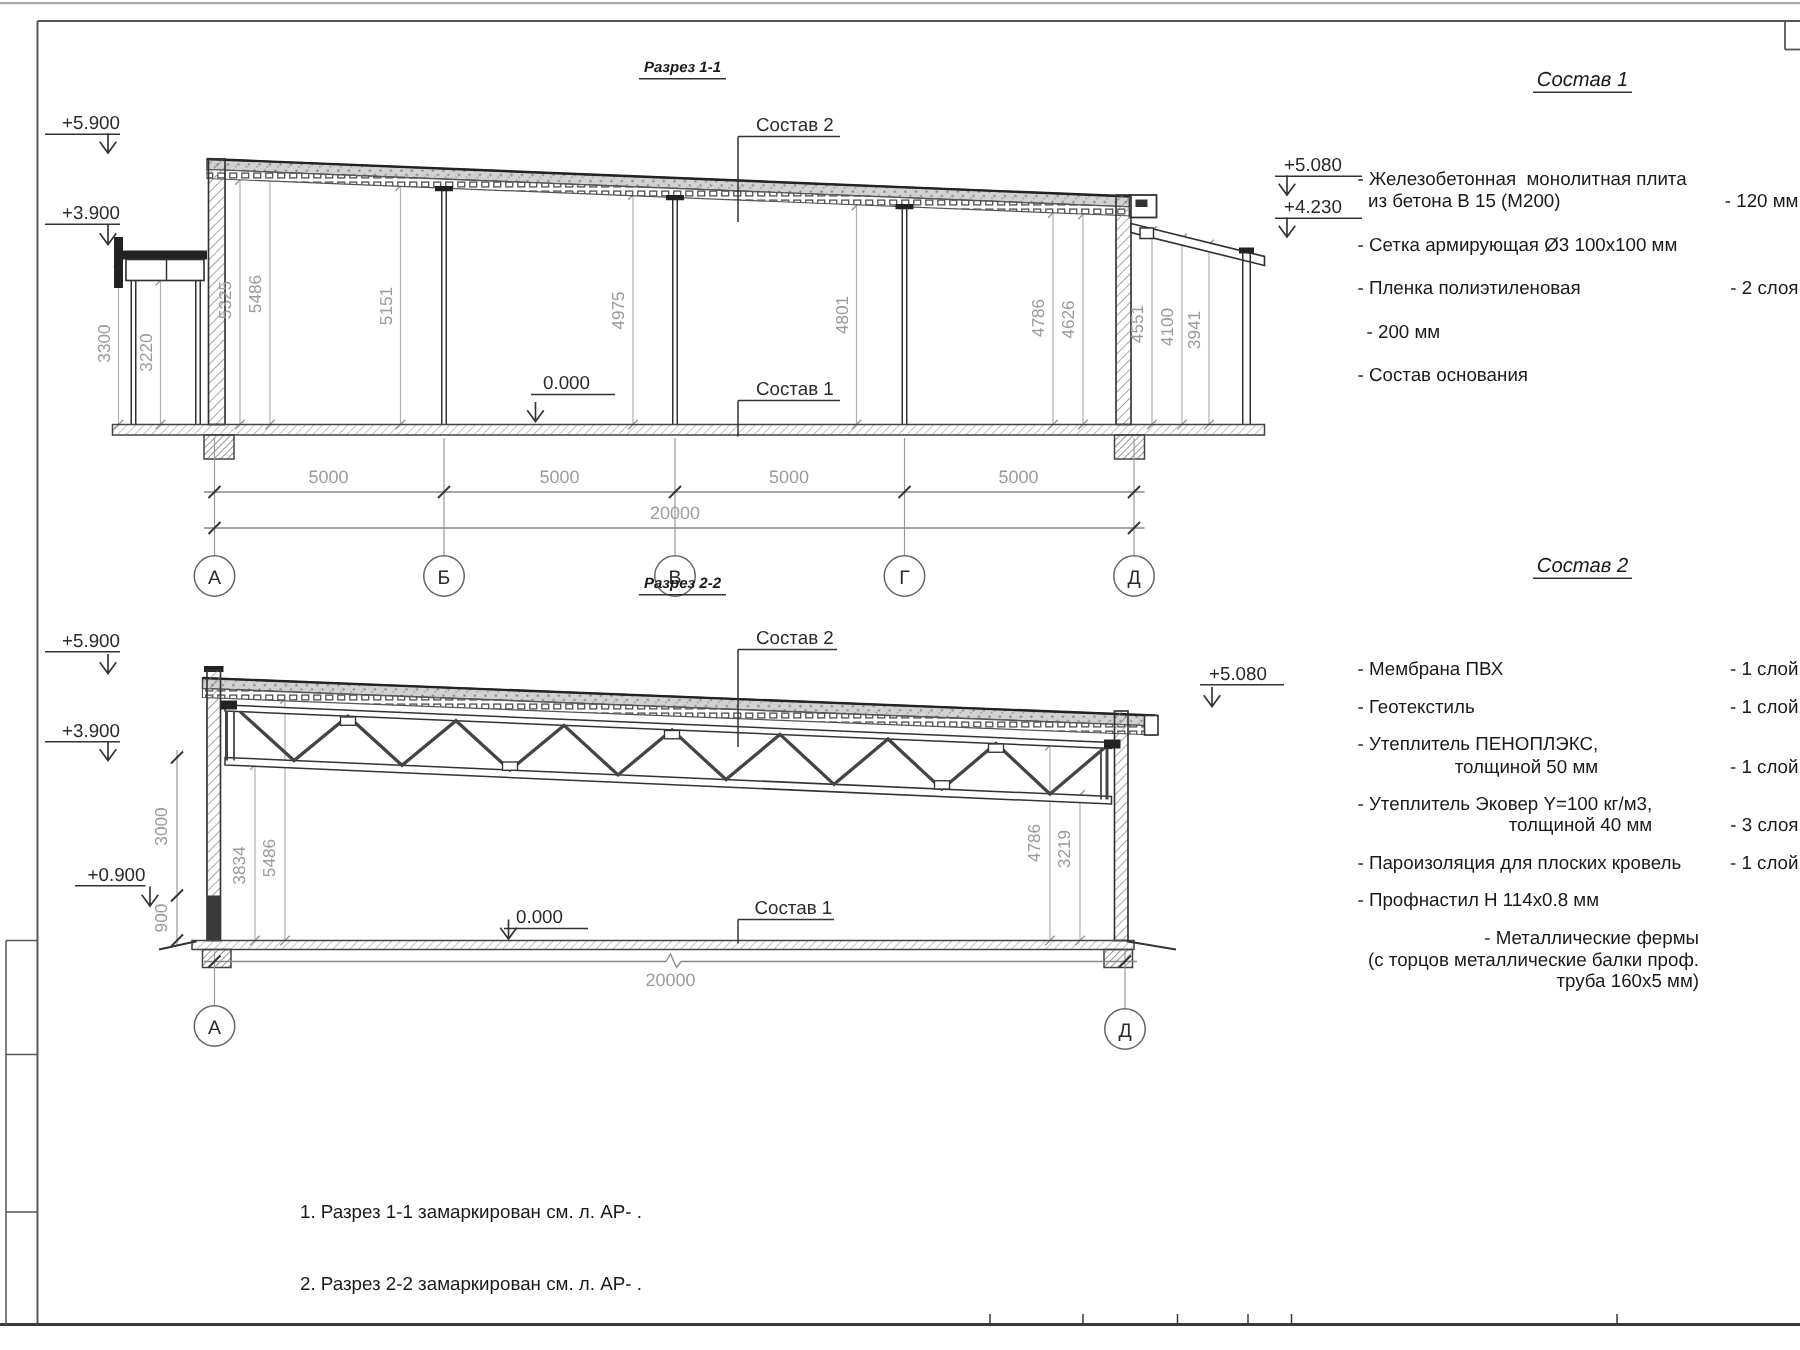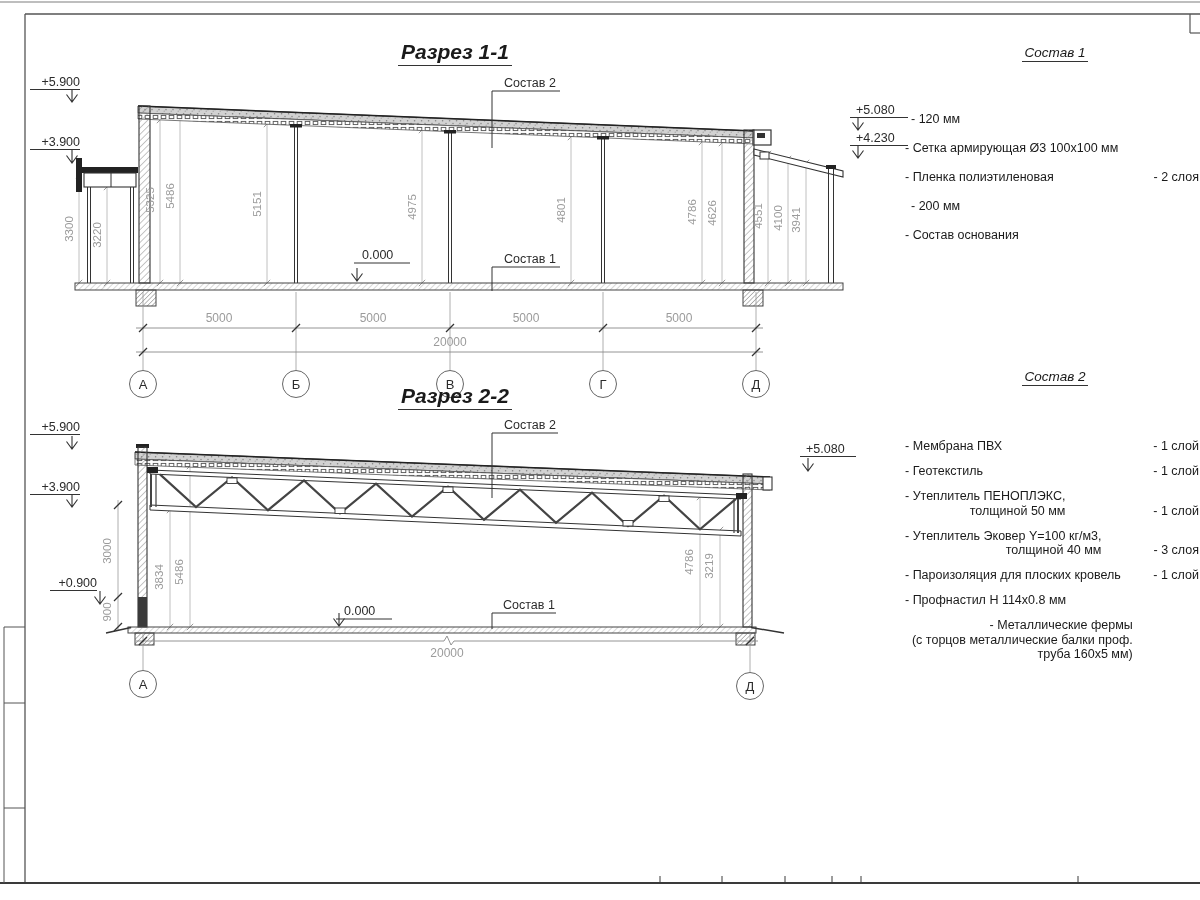--- a/index.html
+++ b/index.html
@@ -5,21 +5,21 @@
   html,body{margin:0;padding:0;background:#fff;}
   .sheet{position:relative;width:1200px;height:900px;background:#fff;overflow:hidden;
          font-family:"Liberation Sans","DejaVu Sans",sans-serif;color:#1a1a1a;}
   .abs{position:absolute;}
   svg{position:absolute;left:0;top:0;}
   svg text{font-family:"Liberation Sans","DejaVu Sans",sans-serif;}
   .dtx{fill:#9b9b9b;font-size:11.5px;}
   .dtx12{fill:#9b9b9b;font-size:12px;}
   .lbl{fill:#2b2b2b;font-size:12.5px;}
   .ax{fill:#2b2b2b;font-size:13px;}
-  .sec-title{font-style:italic;font-weight:700;font-size:21px;text-align:center;}
+  .sec-title{font-style:italic;font-weight:700;font-size:10px;text-align:center;}
   .sec-title span{display:inline-block;border-bottom:1.2px solid #333;padding:0 3px 1px 3px;}
   .sos-title{font-style:italic;font-size:13.5px;text-align:center;}
   .sos-title span{display:inline-block;border-bottom:1px solid #333;padding:0 3px 1px 3px;}
   .items{width:294px;font-size:12.5px;}
   .s1 .item{margin-bottom:14px;line-height:15px;}
   .s2 .item{margin-bottom:10.5px;line-height:14.5px;text-align:right;}
   .item{display:flex;justify-content:space-between;align-items:flex-end;}
   .item .nm{white-space:pre-wrap;}
   .item .val{white-space:nowrap;padding-left:6px;}
   .notes{font-size:12.5px;line-height:16px;white-space:pre-wrap;}
@@ -367,20 +367,22 @@
     </g>
   </g>
 </svg>
 
   <div class="abs sec-title" style="left:385px;top:40px;width:140px;"><span>Разрез 1-1</span></div>
   <div class="abs sec-title" style="left:385px;top:384px;width:140px;"><span>Разрез 2-2</span></div>
 
   <div class="abs sos-title" style="left:1005px;top:45px;width:100px;"><span>Состав 1</span></div>
   <div class="abs items s1" style="left:905px;top:112px;">
     <div class="item">
+        <span class="nm">- Железобетонная  монолитная плита
+  из бетона В 15 (М200)</span>
         <span class="val">- 120 мм</span>
       </div>
     <div class="item">
         <span class="nm">- Сетка армирующая Ø3 100х100 мм</span>
         <span class="val"></span>
       </div>
     <div class="item">
         <span class="nm">- Пленка полиэтиленовая</span>
         <span class="val">-  2 слоя</span>
       </div>
@@ -422,14 +424,18 @@
         <span class="val"></span>
       </div>
     <div class="item">
         <span class="nm">- Металлические фермы
   (с торцов металлические балки проф.
   труба 160х5 мм)</span>
         <span class="val"></span>
       </div>
   </div>
 
+  <div class="abs notes" style="left:200px;top:768px;width:420px;">
+    <div>1. Разрез 1-1 замаркирован см. л. АР- .</div>
+    <div>2. Разрез 2-2 замаркирован см. л. АР- .</div>
+  </div>
 
 </div>
 
 </body></html>

